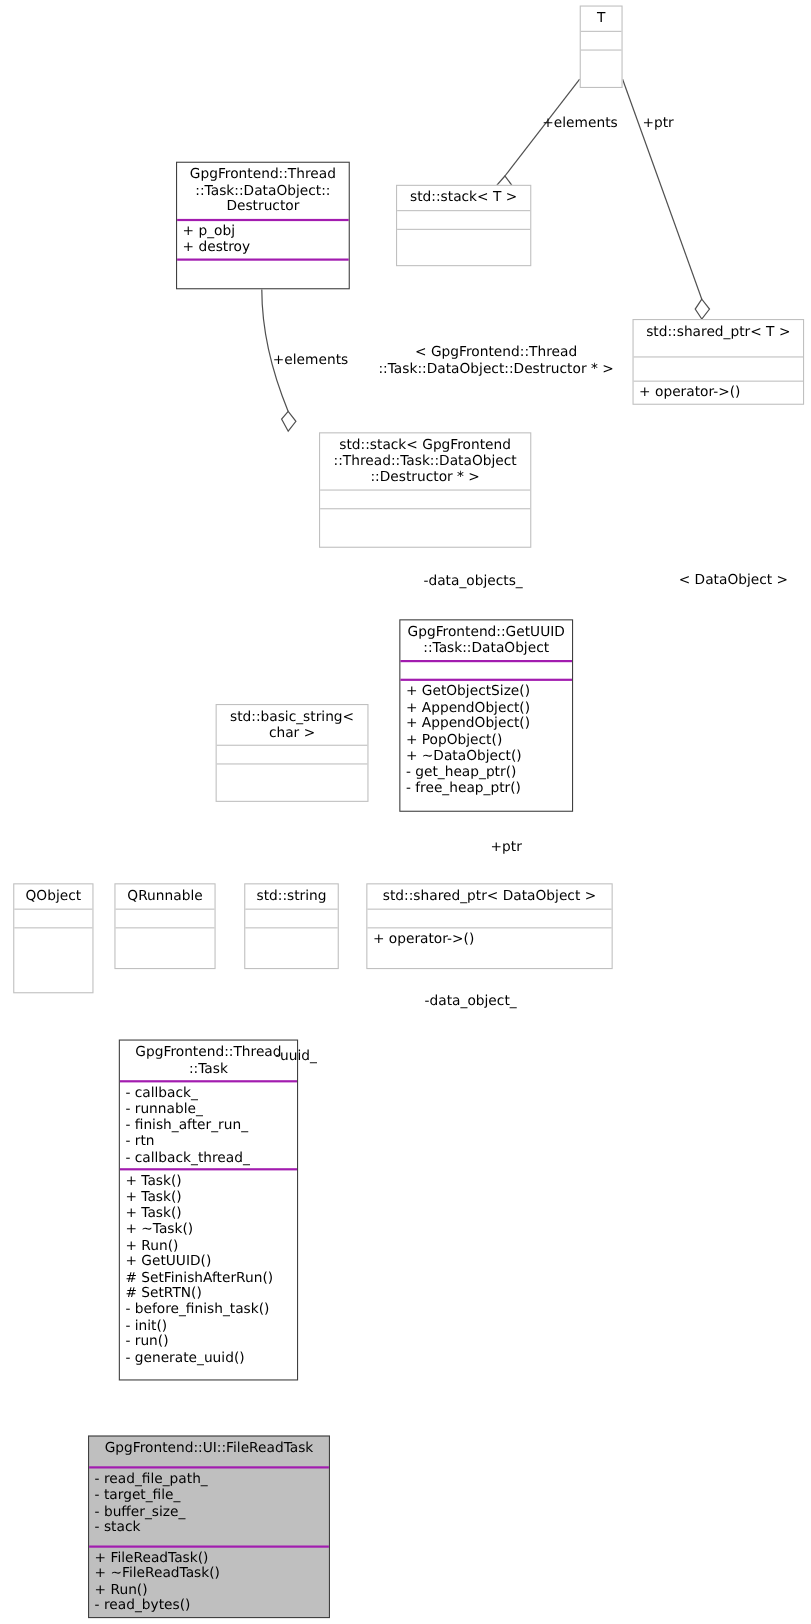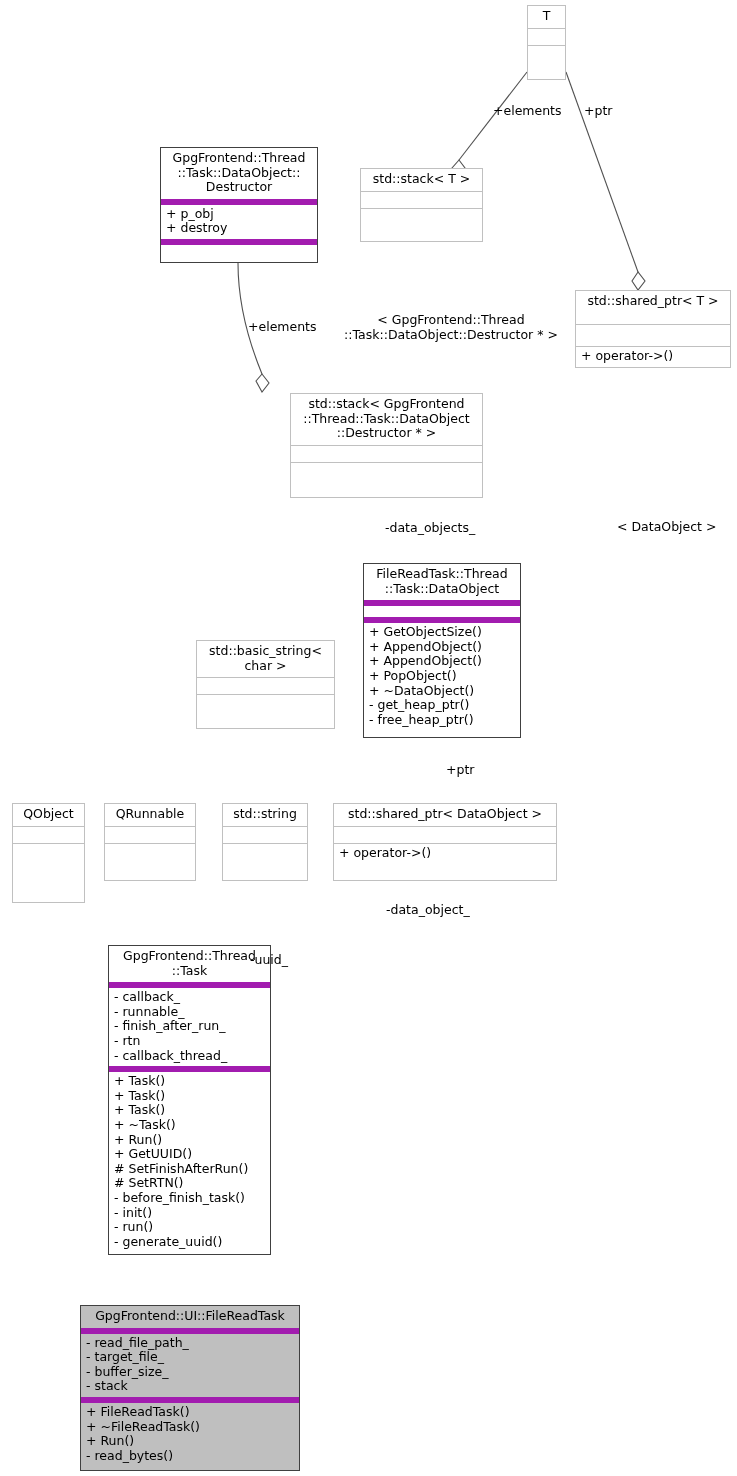--- a/index.html
+++ b/index.html
@@ -34,31 +34,32 @@
     display: flex;
     flex-direction: column;
   }
   .uml-box.strong {
     border: 1px solid #404040;
     background: #ffffff;
   }
   .uml-box.filled {
     border: 1px solid #404040;
     background: #bfbfbf;
+    justify-content: space-between;
   }
   .sect {
     box-sizing: border-box;
     padding: 2px 5px 3px 5px;
   }
   .sect + .sect {
     border-top: 1px solid #c0c0c0;
   }
   .uml-box.strong .sect + .sect,
   .uml-box.filled .sect + .sect {
-    border-top: 6px solid #a21caf;
+    border-top: 2px solid #a21caf;
   }
   .title-sect {
     text-align: center;
     font-size: 12.5px;
     line-height: 14.6px;
     color: #000000;
     padding-top: 3px;
     padding-bottom: 4px;
   }
   .mem-sect {
@@ -199,21 +200,21 @@
 
   <div class="uml-box" style="left:250px; top:393px; width:193px; height:105px;margin-left:40px;">
     <div class="sect title-sect">std::stack&lt; GpgFrontend
 ::Thread::Task::DataObject
 ::Destructor * &gt;</div>
     <div class="sect mem-sect empty-sect"></div>
     <div class="sect mem-sect empty-sect"></div>
   </div>
 
   <div class="uml-box strong" style="left:363px; top:563px; width:158px; height:175px;">
-    <div class="sect title-sect">FileReadTask::Thread
+    <div class="sect title-sect">GpgFrontend::GetUUID
 ::Task::DataObject</div>
     <div class="sect mem-sect empty-sect"></div>
     <div class="sect mem-sect">+ GetObjectSize()
 + AppendObject()
 + AppendObject()
 + PopObject()
 + ~DataObject()
 - get_heap_ptr()
 - free_heap_ptr()</div>
   </div>

